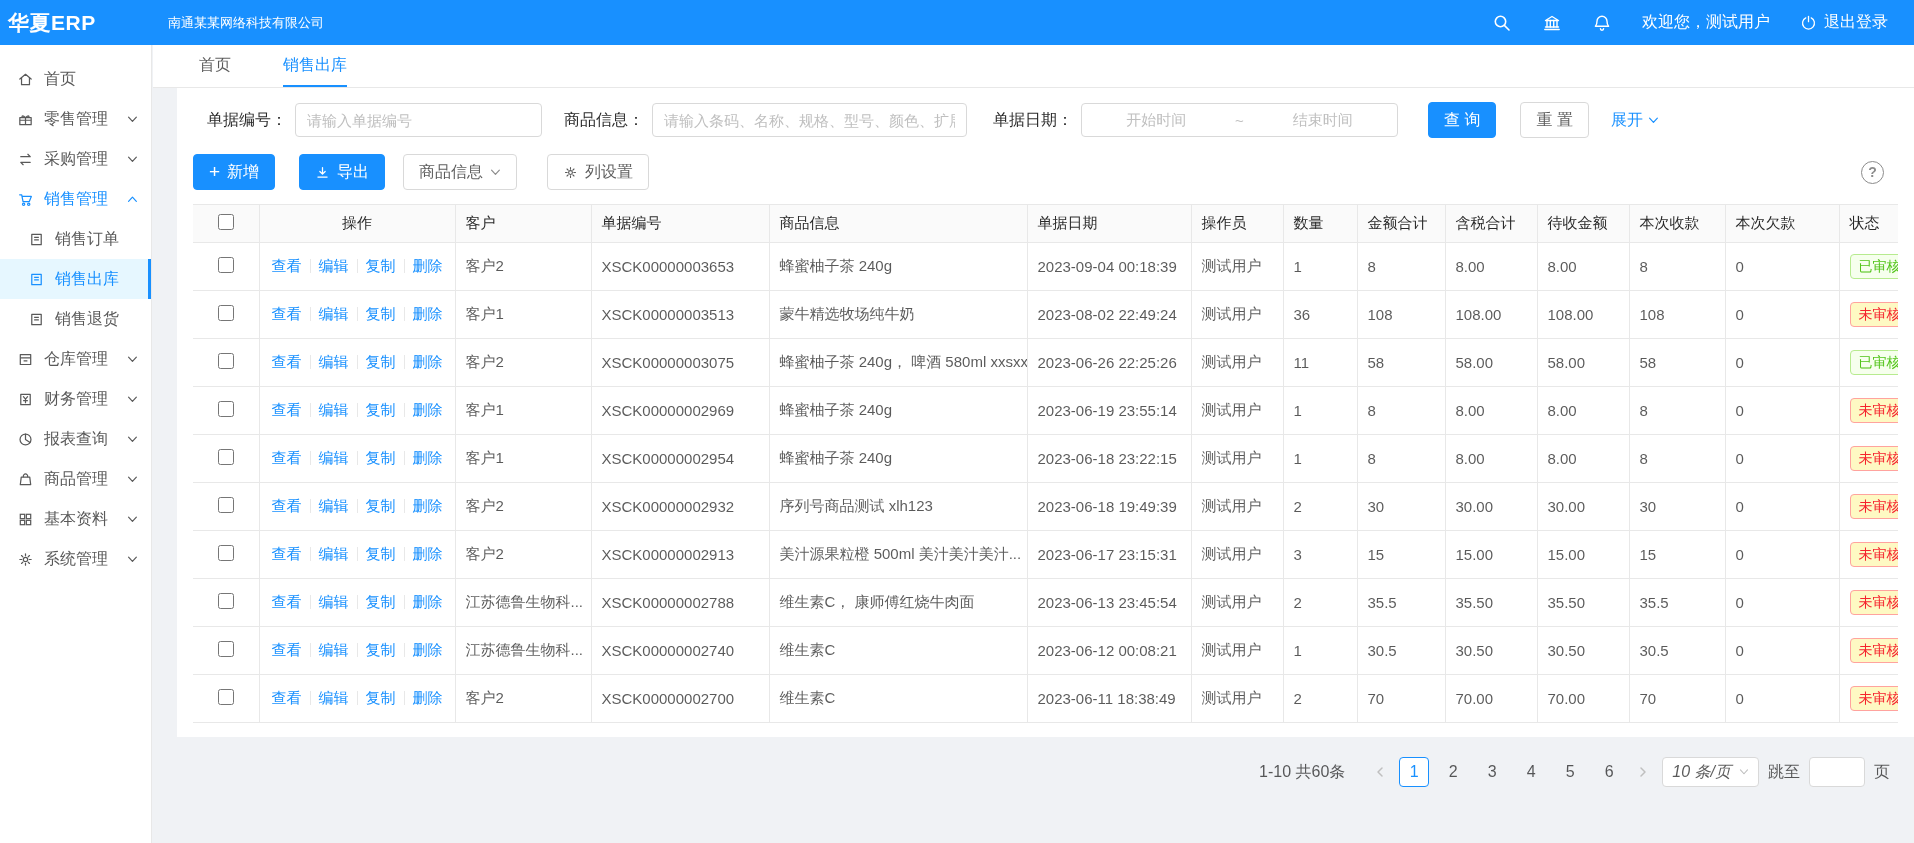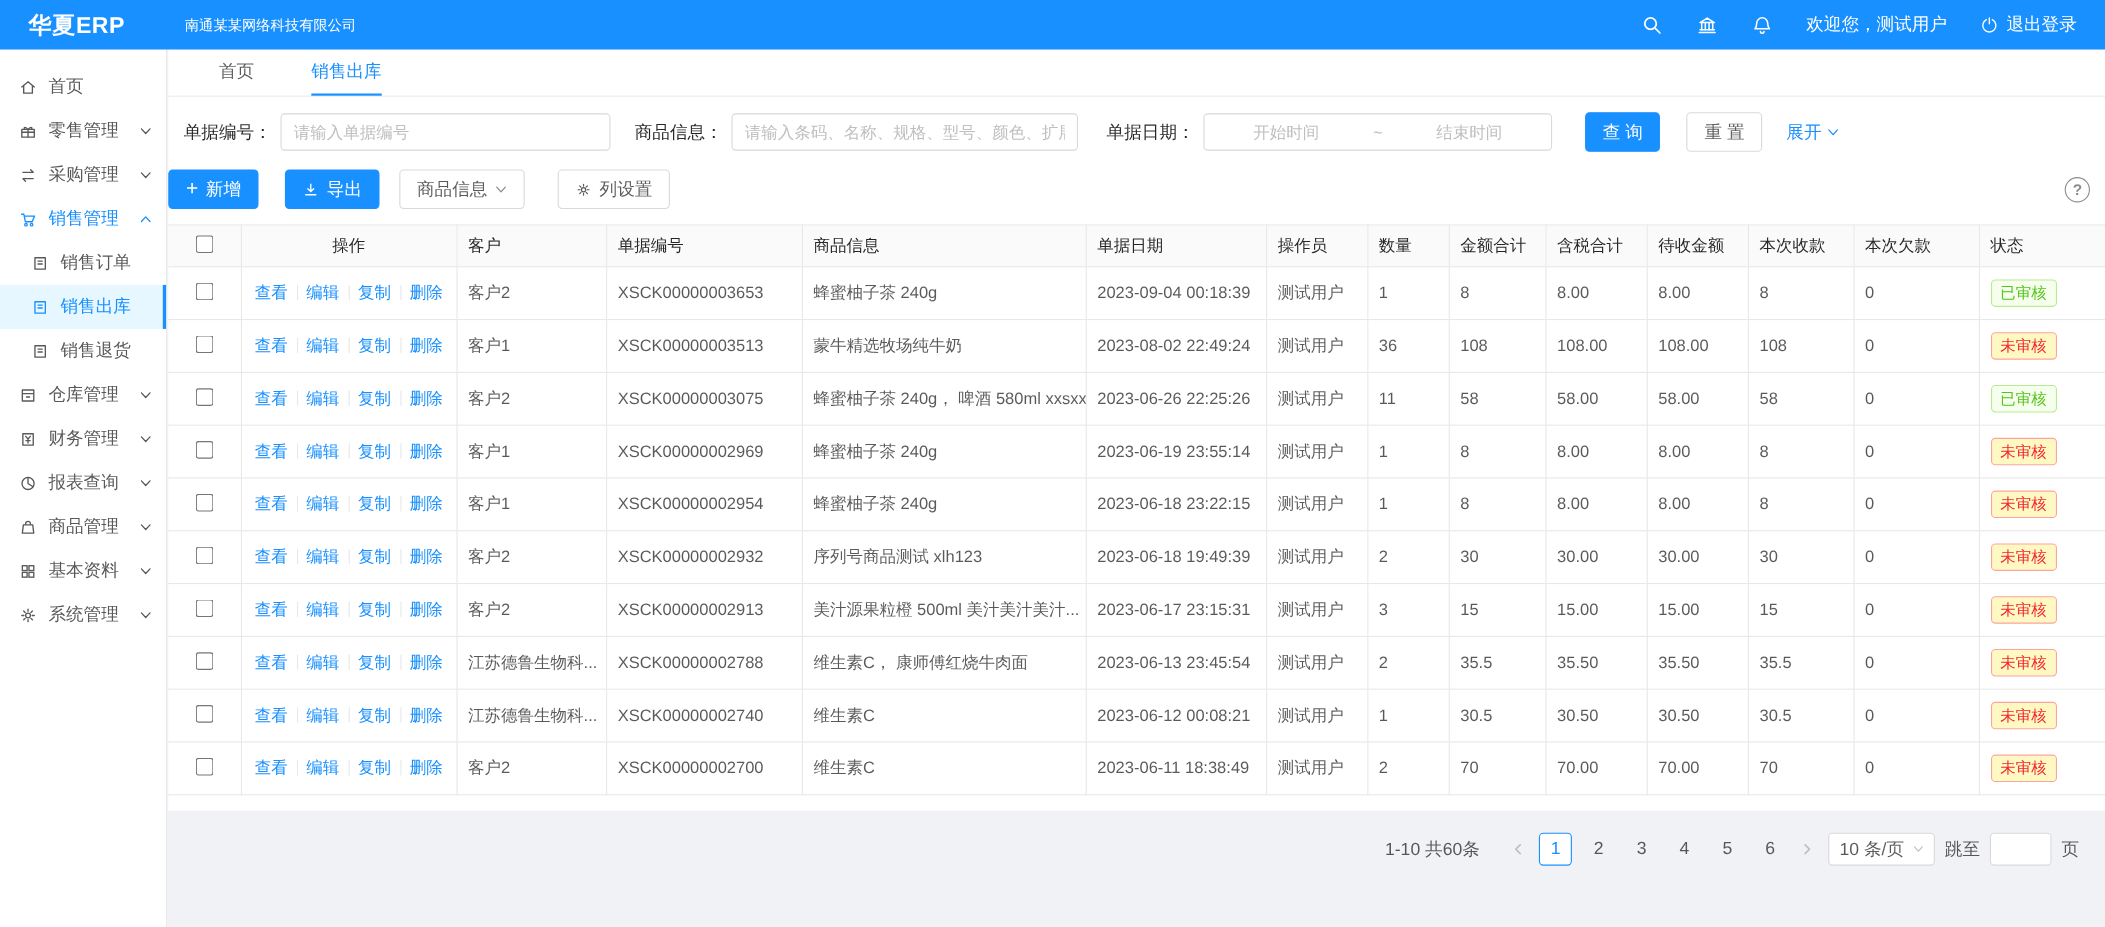--- a/index.html
+++ b/index.html
@@ -3,21 +3,21 @@
 <meta charset="utf-8">
 <style>
   * { box-sizing: border-box; margin: 0; padding: 0; }
   html,body { width:1914px; height:843px; overflow:hidden;
     font-family:"Liberation Sans","DejaVu Sans",sans-serif;
     background:#f0f2f5; color:rgba(0,0,0,.65); }
 
   
   .header { position:absolute; top:0; left:0; width:1914px; height:45px;
     background:#1890ff; color:#fff; display:flex; align-items:center; z-index:30; }
-  .logo { width:152px; padding-left:26px; font-size:21px; font-weight:bold; letter-spacing:.5px; }
+  .logo { width:152px; padding-left:8px; font-size:21px; font-weight:bold; letter-spacing:.5px; }
   .company { margin-left:16px; font-size:13px; }
   .header-right { margin-left:auto; display:flex; align-items:center; gap:30px; padding-right:26px; font-size:16px; }
   .hicon { display:inline-flex; width:20px; height:20px; cursor:pointer; }
   .hicon svg { width:100%; height:100%; }
   .logout { display:inline-flex; align-items:center; gap:7px; cursor:pointer; }
 
   
   .sidebar { position:absolute; top:45px; left:0; bottom:0; width:152px; background:#fff;
     border-right:1px solid #e8e8e8; padding-top:14px; z-index:20; }
   .side-item { height:40px; display:flex; align-items:center; gap:10px; padding-left:17px;
@@ -31,30 +31,30 @@
   .side-item.selected { background:#e6f7ff; color:#1890ff; border-right:3px solid #1890ff; }
 
   
   .main { position:absolute; top:45px; left:153px; right:0; bottom:0; }
   .tabbar { height:43px; background:#fff; border-bottom:1px solid #e8e8e8;
     display:flex; align-items:stretch; padding-left:46px; gap:52px; }
   .tab { display:flex; align-items:center; font-size:16px; color:rgba(0,0,0,.65);
     border-bottom:2px solid transparent; cursor:pointer; }
   .tab.active { color:#1890ff; border-bottom-color:#1890ff; }
 
-  .card { background:#fff; padding:14px 0 14px; }
+  .card { margin-left:24px; background:#fff; padding:14px 16px 14px; }
 
   
   .filter-row { display:flex; align-items:center; font-size:16px; color:rgba(0,0,0,.85); }
   .flabel { margin-left:14px; white-space:nowrap; }
   .flabel.m2 { margin-left:22px; } .flabel.m3 { margin-left:26px; }
   .finput { height:34px; border:1px solid #d9d9d9; border-radius:4px; margin-left:8px;
     padding:0 11px; font-size:15px; color:rgba(0,0,0,.65); outline:none; font-family:inherit; }
   .finput::placeholder { color:#bfbfbf; }
-  .w1 { width:300px; } .w2 { width:315px; }
+  .w1 { width:247px; } .w2 { width:315px; }
   .date-range { width:317px; height:34px; border:1px solid #d9d9d9; border-radius:4px;
     margin-left:8px; display:flex; align-items:center; font-size:15px; color:#bfbfbf; }
   .date-range .ph { flex:1; text-align:center; }
   .date-range .sep { width:18px; text-align:center; }
   .btn { height:36px; border-radius:4px; border:1px solid #d9d9d9; background:#fff;
     font-size:16px; color:rgba(0,0,0,.65); display:inline-flex; align-items:center;
     justify-content:center; padding:0 15px; cursor:pointer; white-space:nowrap; font-family:inherit; gap:7px; }
   .btn.primary { background:#1890ff; border-color:#1890ff; color:#fff; }
   .btn.search { margin-left:30px; } .btn.reset { margin-left:24px; }
   .expand { margin-left:22px; color:#1890ff; font-size:16px; display:inline-flex;
@@ -94,21 +94,21 @@
   
   .pager { display:flex; align-items:center; justify-content:flex-end; gap:9px;
     margin-top:20px; padding-right:24px; font-size:16px; color:rgba(0,0,0,.65); }
   .pager .total { margin-right:16px; }
   .page-arrow { display:inline-flex; width:12px; height:12px; color:#bfbfbf; cursor:pointer; margin:0 4px; }
   .page-arrow svg { width:100%; height:100%; }
   .page-num { min-width:30px; height:30px; display:inline-flex; align-items:center;
     justify-content:center; border-radius:4px; cursor:pointer; padding:0 4px; }
   .page-num.current { border:1px solid #1890ff; color:#1890ff; background:#fff; }
   .size-select { height:30px; border:1px solid #d9d9d9; border-radius:4px; background:#fff;
-    display:inline-flex; align-items:center; gap:8px; padding:0 9px; color:rgba(0,0,0,.65); cursor:pointer; }
+    display:inline-flex; align-items:center; gap:8px; padding:0 9px; color:rgba(0,0,0,.65); cursor:pointer;font-style:italic; }
   .size-select svg { width:10px; height:10px; color:#bfbfbf; }
   .jump-input { width:56px; height:30px; border:1px solid #d9d9d9; border-radius:4px; outline:none; padding:0 6px; font-size:15px; }
 </style>
 </head>
 <body>
 
 <svg width="0" height="0" style="position:absolute">
   <defs>
     <g id="i-chev-down">
         <path d="M2 4 L7 9.5 L12 4" fill="none" stroke="currentColor" stroke-width="1.5" stroke-linecap="round" stroke-linejoin="round" transform="scale(0.78)"></path>

